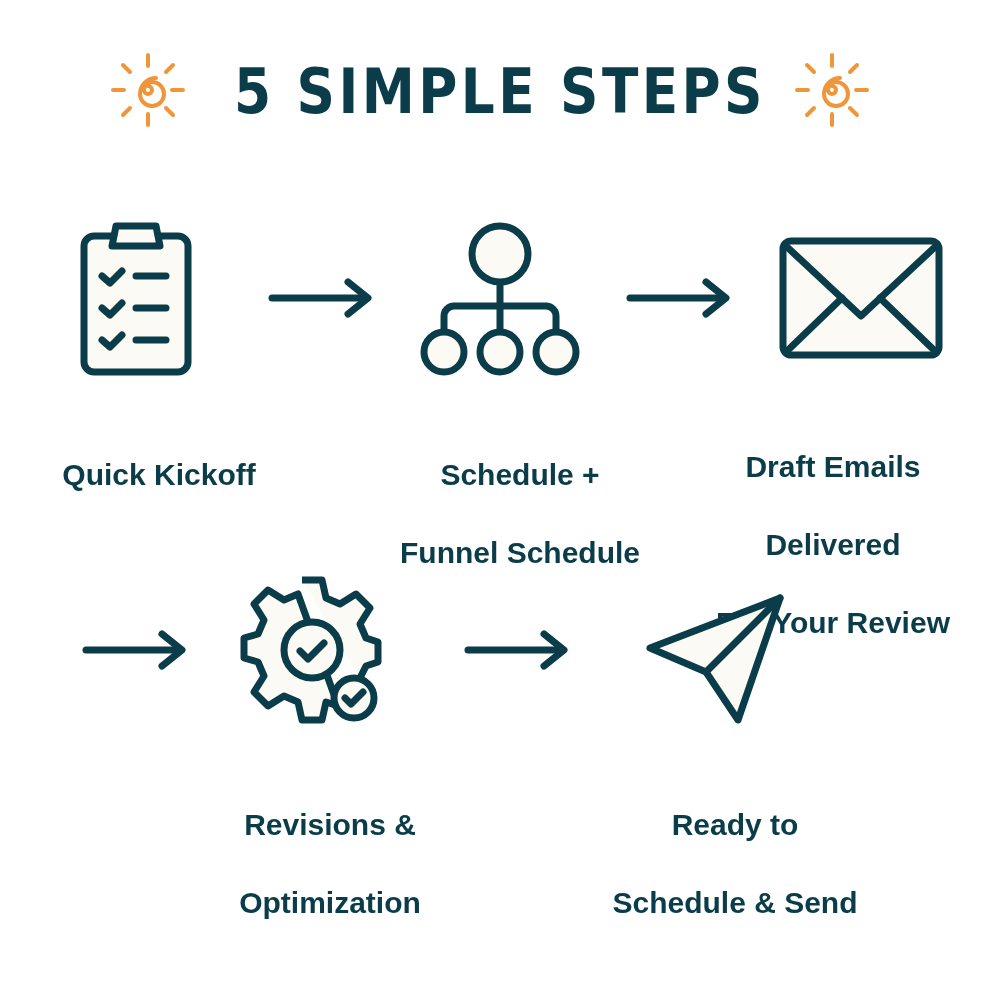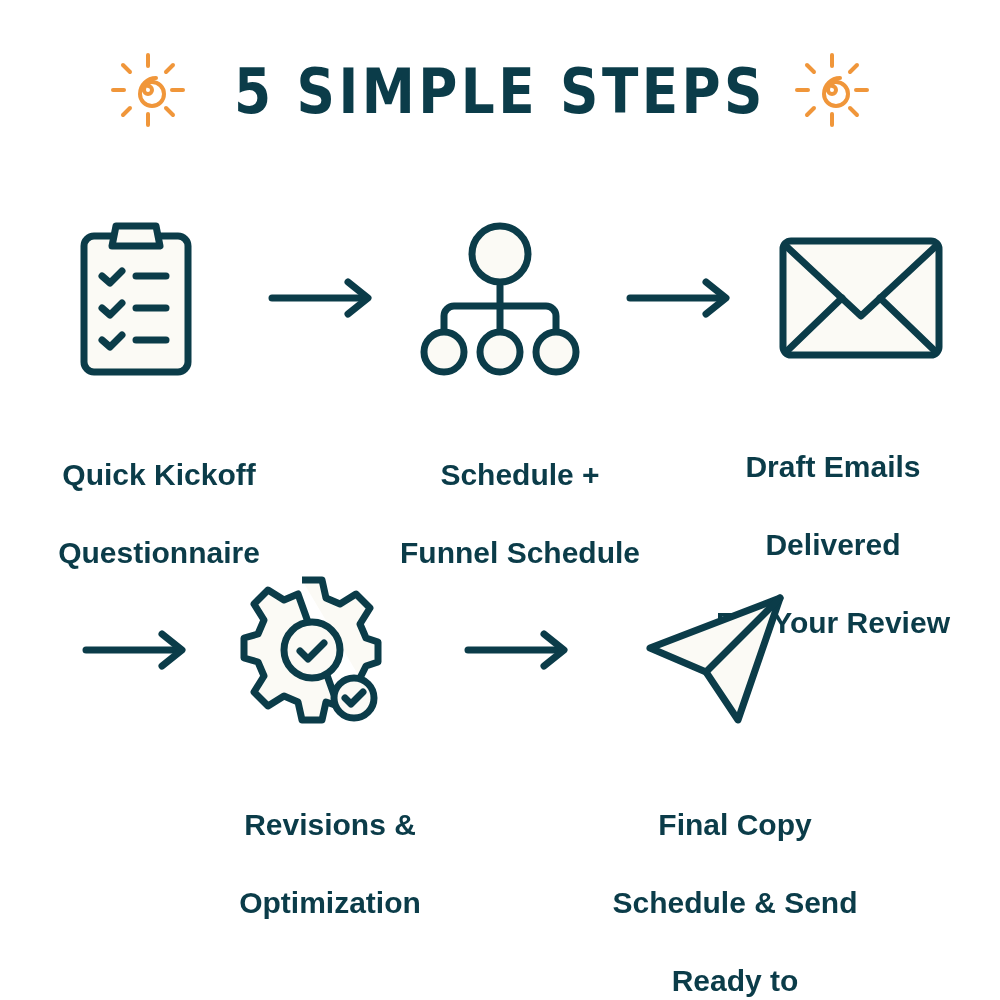--- a/index.html
+++ b/index.html
@@ -59,21 +59,20 @@
       <path d="M24 56 l8 7 l12 -12"></path>
         <line x1="58" y1="56" x2="88" y2="56"></line>
       <path d="M24 88 l8 7 l12 -12"></path>
         <line x1="58" y1="88" x2="88" y2="88"></line>
       <path d="M24 120 l8 7 l12 -12"></path>
         <line x1="58" y1="120" x2="88" y2="120"></line>
     </g>
   </svg>
   <div class="abs label" style="left:0px;top:416px;width:278px;">
     <span>Quick Kickoff</span>
-    <span>Questionnaire</span>
   </div>
 </div>
 
 <svg class="abs" style="left:268px;top:278px;" width="108" height="40" viewBox="0 0 108 40">
   <g stroke="#0b3c49" stroke-width="7" stroke-linecap="round" stroke-linejoin="round" fill="none">
     <line x1="4" y1="20" x2="98" y2="20"></line>
       <path d="M80 4 L100 20 L80 36"></path>
   </g>
 </svg>
 
@@ -156,17 +155,16 @@
 <div>
   <svg class="abs icon" style="left:644px;top:592px;" width="144" height="134" viewBox="0 0 144 134">
     <g stroke="#0b3c49" stroke-width="7" stroke-linecap="round" stroke-linejoin="round" fill="#fbfaf5">
       <path d="M6 56 L136 6 L94 128 L62 80 Z"></path>
     </g>
     <g stroke="#0b3c49" stroke-width="7" stroke-linecap="round" stroke-linejoin="round" fill="none">
       <line x1="62" y1="80" x2="136" y2="6"></line>
     </g>
   </svg>
   <div class="abs label" style="left:560px;top:766px;width:310px;">
-    <span>Final Copy</span>
+    <span>Ready to</span>
     <span>Schedule &amp; Send</span>
-    <span>Ready to</span>
   </div>
 </div>
 
 </body></html>

